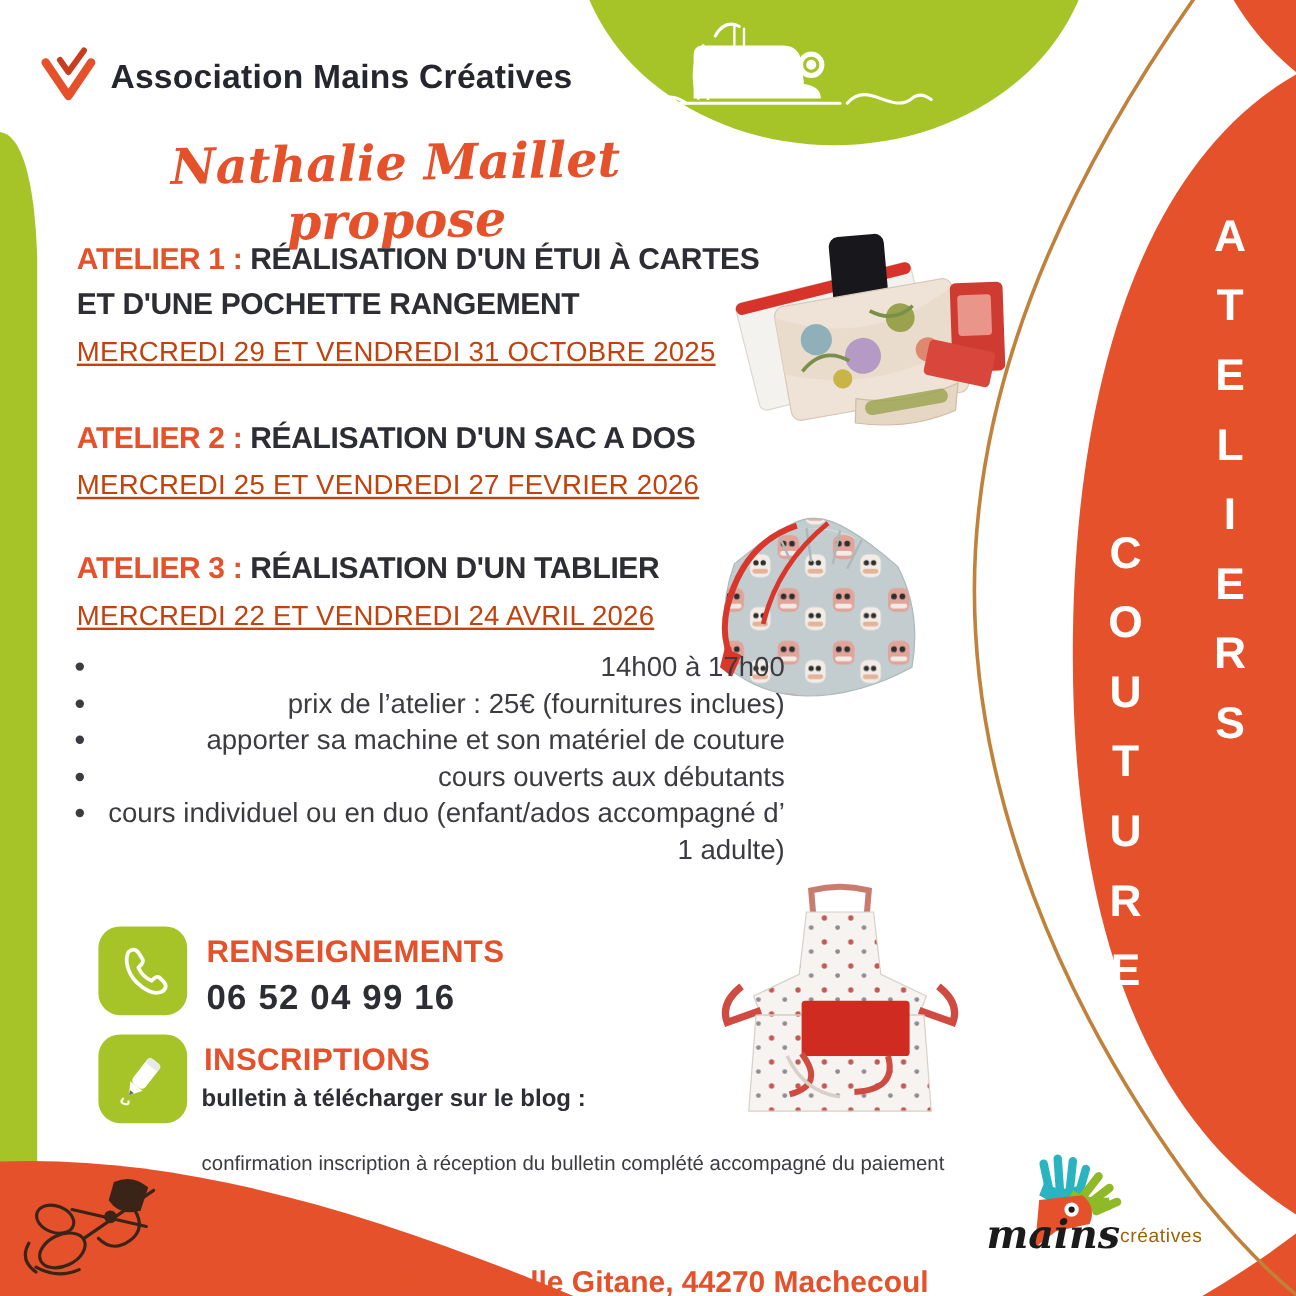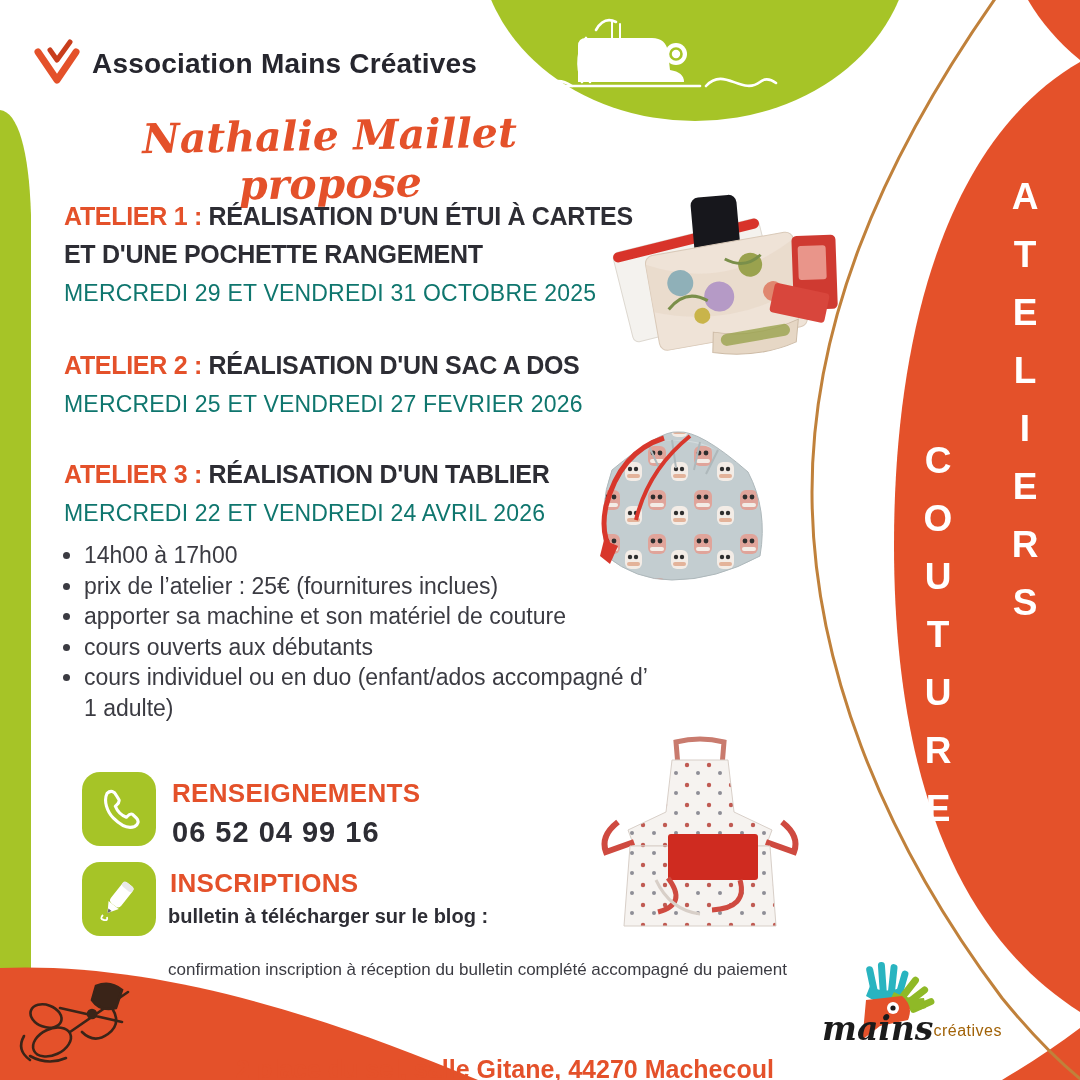--- a/index.html
+++ b/index.html
@@ -15,24 +15,24 @@
   .org-title{left:92px;top:48px;font-size:28px;font-weight:600;color:#26262e;letter-spacing:.2px;}
   .headline{
     left:100px;top:112px;width:460px;text-align:center;
     font-family:"DejaVu Serif",serif;font-style:italic;font-weight:bold;
     font-size:41px;color:#e4512a;transform:rotate(-1deg);
   }
   
   .workshop{left:64px;width:590px;}
   .w-title{font-size:25px;font-weight:800;line-height:38px;color:#2d2d34;letter-spacing:-0.3px;}
   .w-label{color:#e4512a;}
-  .w-date{font-size:23px;font-weight:400;color:#0f766e;margin-top:7px;letter-spacing:.2px;}
+  .w-date{font-size:23px;font-weight:400;color:#c2410c;margin-top:7px;letter-spacing:.2px;text-decoration:underline;}
   
   .details{left:62px;top:540px;width:592px;}
-  .details ul{margin:0;padding-left:22px;}
+  .details ul{margin:0;padding-left:22px;text-align:right;}
   .details li{font-size:23px;color:#3b3b42;line-height:30.5px;margin-bottom:0;}
   
   .sq{width:74px;height:74px;border-radius:18px;background:#a6c427;display:flex;align-items:center;justify-content:center;}
   .c-label{font-size:26px;font-weight:800;color:#e4512a;letter-spacing:.3px;}
   .c-phone{font-size:29px;font-weight:800;color:#2d2d34;letter-spacing:1px;margin-top:6px;}
   .c-bold{font-size:20px;font-weight:700;color:#2d2d34;line-height:27px;text-align:center;}
   .c-note{left:168px;top:960px;font-size:17px;color:#3b3b42;width:700px;}
   
   .vword{width:46px;text-align:center;}
   .vword div{height:58px;display:flex;align-items:center;justify-content:center;

